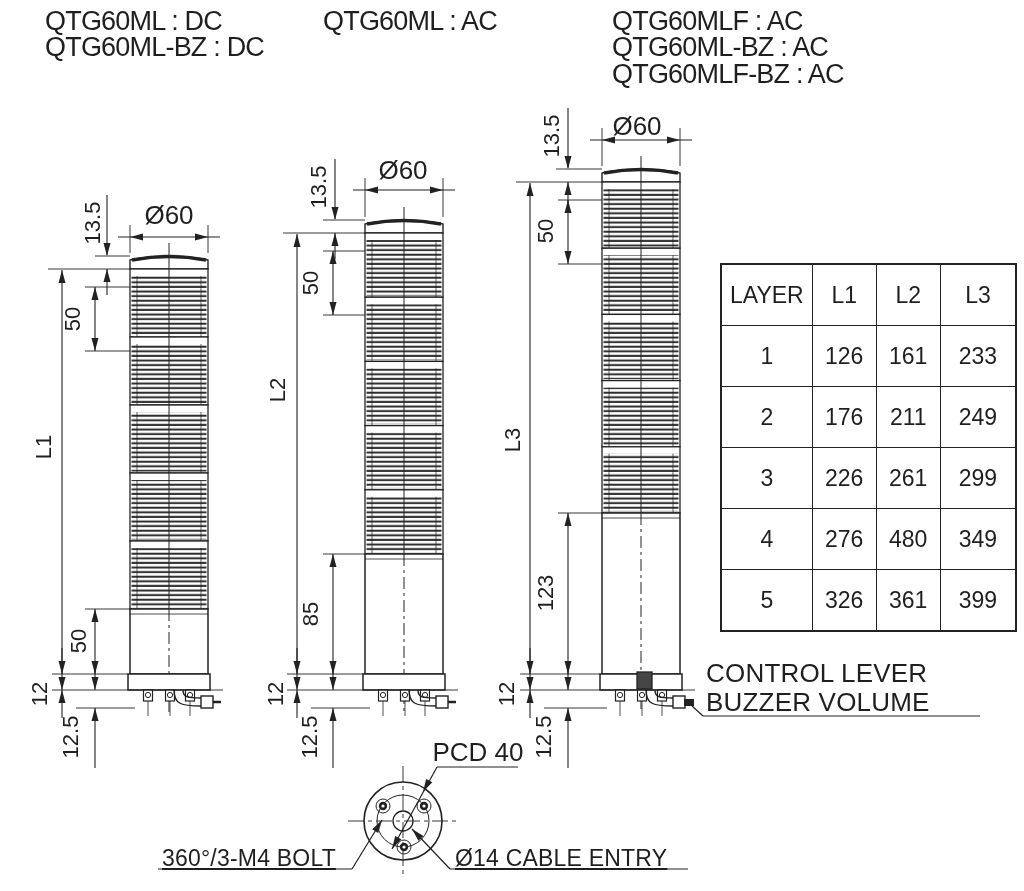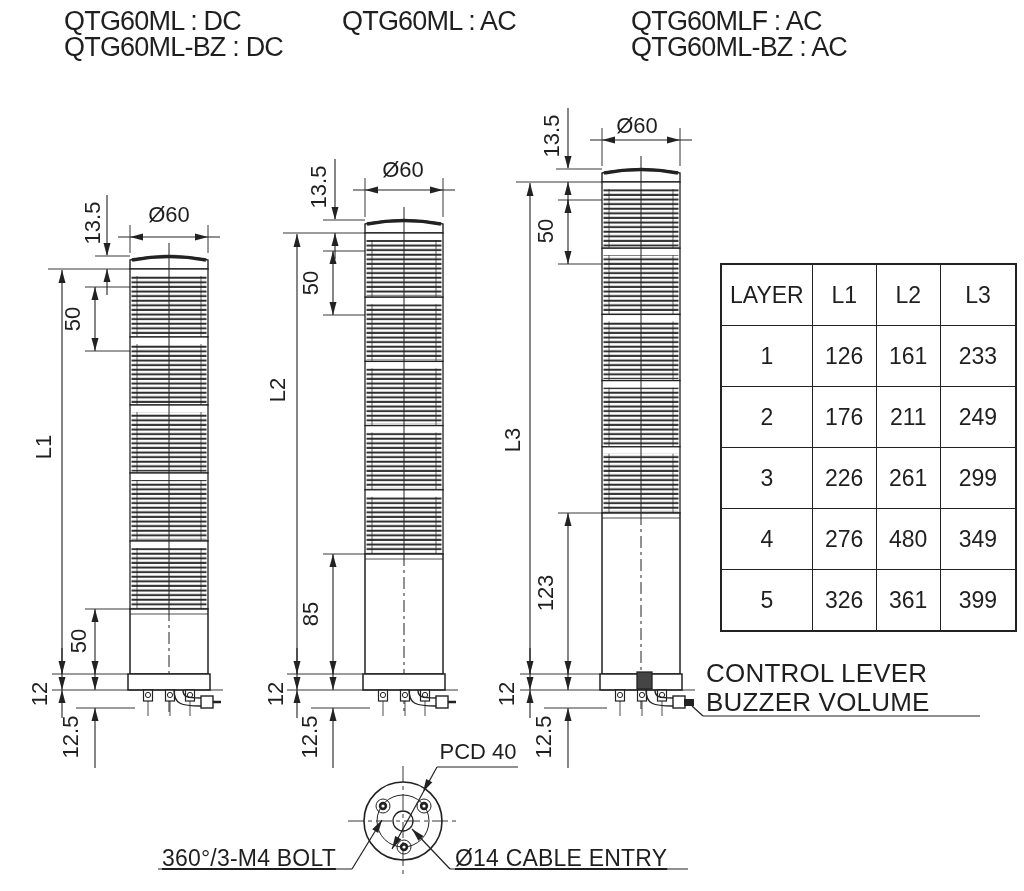--- a/index.html
+++ b/index.html
@@ -1,20 +1,20 @@
 <!DOCTYPE html>
 <html><head>
 <meta charset="utf-8">
 <style>
   html,body{margin:0;padding:0;background:#fff;}
   #canvas{position:relative;width:1024px;height:891px;background:#ffffff;
           font-family:"Liberation Sans",sans-serif;color:#1f1f1f;overflow:hidden;}
   #art{position:absolute;left:0;top:0;}
-  .models{position:absolute;font-size:27px;line-height:26.4px;letter-spacing:-0.8px;white-space:nowrap;margin-left:19px;}
-  .lbl{position:absolute;transform:translate(-50%,-50%);font-size:22px;white-space:nowrap;}
+  .models{position:absolute;font-size:27px;line-height:26.4px;letter-spacing:-0.8px;white-space:nowrap;}
+  .lbl{position:absolute;transform:translate(-50%,-50%);font-size:26px;white-space:nowrap;}
   .vlbl{position:absolute;transform:translate(-50%,-50%) rotate(-90deg);font-size:22px;white-space:nowrap;}
   .ann{position:absolute;font-size:23px;letter-spacing:0.2px;white-space:nowrap;text-decoration:underline;}
   .buzz{position:absolute;font-size:26px;line-height:29px;letter-spacing:0.2px;white-space:nowrap;}
   table.spec{position:absolute;left:720px;top:263px;border-collapse:collapse;border:2.5px solid #222;
              font-size:23px;text-align:center;table-layout:fixed;}
   table.spec td{border:1.6px solid #222;padding:8px;height:44px;}
 </style>
 </head>
 <body>
 
@@ -307,20 +307,21 @@
   <div class="models" style="left:45px;top:8px">
     <div>QTG60ML : DC</div>
     <div>QTG60ML-BZ : DC</div>
   </div>
   <div class="models" style="left:323px;top:8px">
     <div>QTG60ML : AC</div>
   </div>
   <div class="models" style="left:612px;top:8px">
     <div>QTG60MLF : AC</div>
     <div>QTG60ML-BZ : AC</div>
+    <div>QTG60MLF-BZ : AC</div>
   </div>
 
   <div class="vlbl" style="left:93px;top:223px">13.5</div>
   <div class="lbl" style="left:169px;top:215px">Ø60</div>
   <div class="vlbl" style="left:73px;top:319px">50</div>
   <div class="vlbl" style="left:44px;top:447px">L1</div>
   <div class="vlbl" style="left:79px;top:641px">50</div>
   <div class="vlbl" style="left:40px;top:694px">12</div>
   <div class="vlbl" style="left:71px;top:737px">12.5</div>
 

